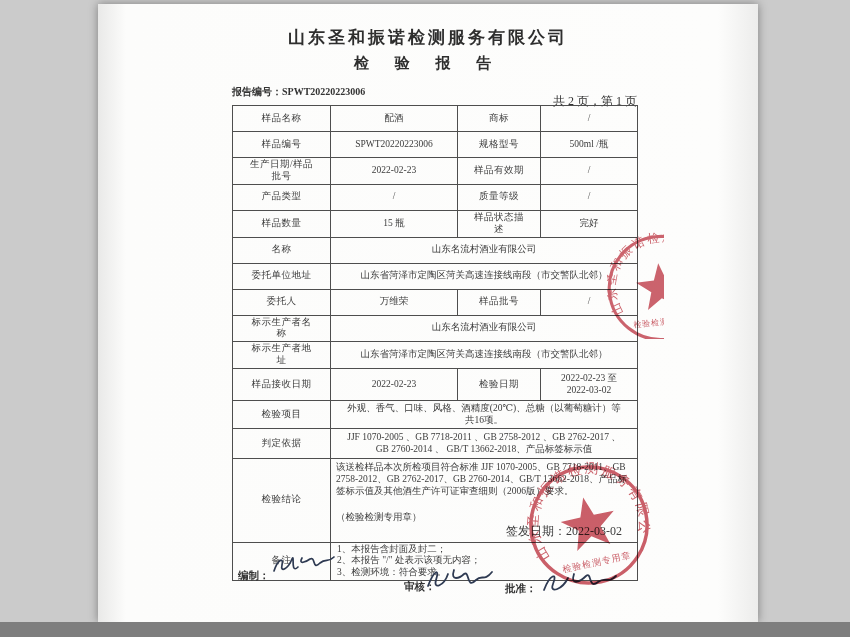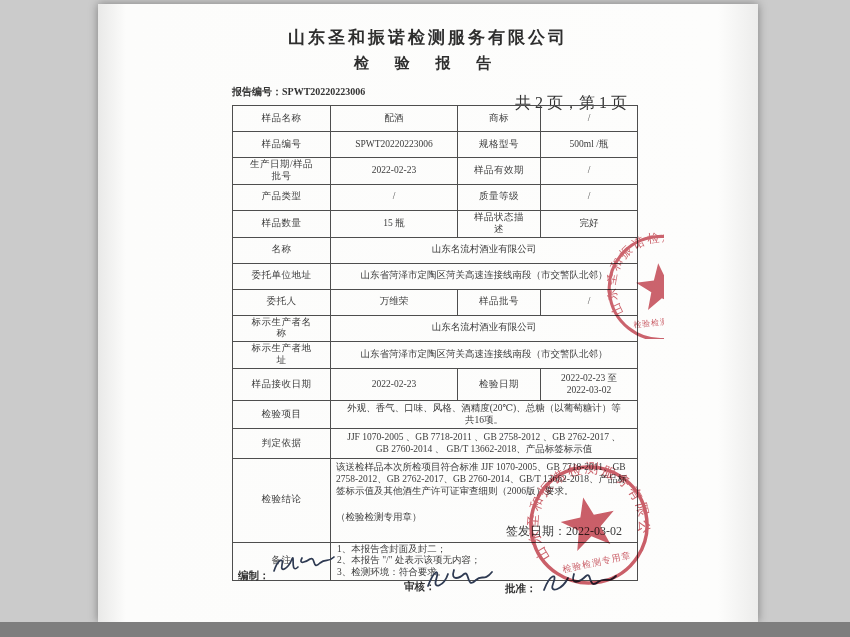--- a/index.html
+++ b/index.html
@@ -13,21 +13,21 @@
   .page{
     position:absolute;left:98px;top:4px;width:660px;height:618px;
     background:linear-gradient(90deg,#e9e9e8 0,#fcfcfb 28px,#fdfdfc 620px,#ececeb 660px);
     box-shadow:0 0 9px rgba(0,0,0,.38);
   }
   .company-title{position:absolute;top:22px;left:0;width:100%;text-align:center;
     font-size:17px;font-weight:bold;letter-spacing:3px;color:#2e2e2e;}
   .report-title{position:absolute;top:50px;left:0;width:100%;text-align:center;
     font-size:15px;font-weight:bold;letter-spacing:11px;color:#2e2e2e;}
   .report-no{position:absolute;top:81px;left:134px;font-size:10px;font-weight:bold;color:#333;}
-  .page-note{position:absolute;top:89px;left:417px;width:122px;text-align:left;font-size:16px;color:#333;}
+  .page-note{position:absolute;top:89px;left:417px;width:122px;text-align:right;font-size:12px;color:#333;}
   table.report{
     position:absolute;left:134px;top:101px;width:405px;
     border-collapse:collapse;table-layout:fixed;
   }
   table.report td{
     border:1px solid #4e4e4e;font-size:9.5px;line-height:1.25;
     text-align:center;vertical-align:middle;padding:1px 14px;color:#3b3b3b;
     overflow:hidden;
   }
   td.lab{font-weight:normal;letter-spacing:.5px;}

